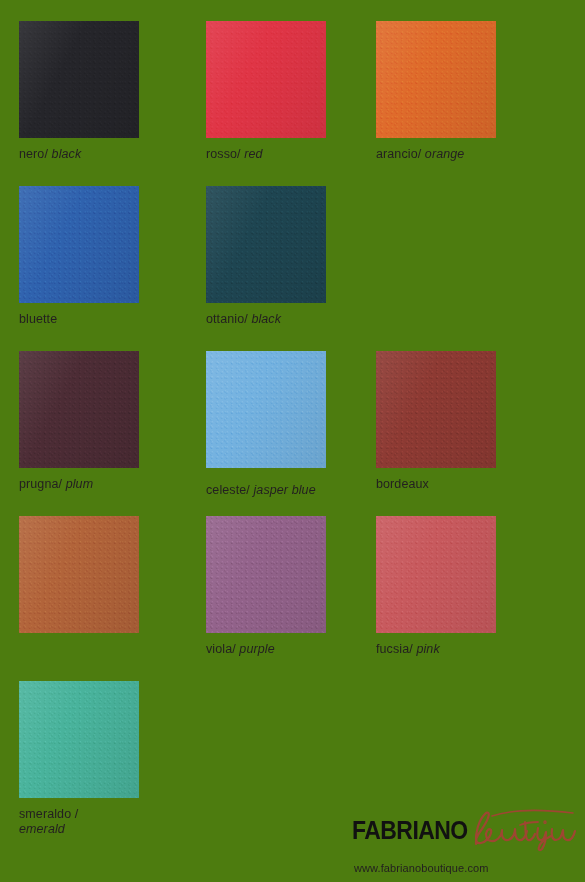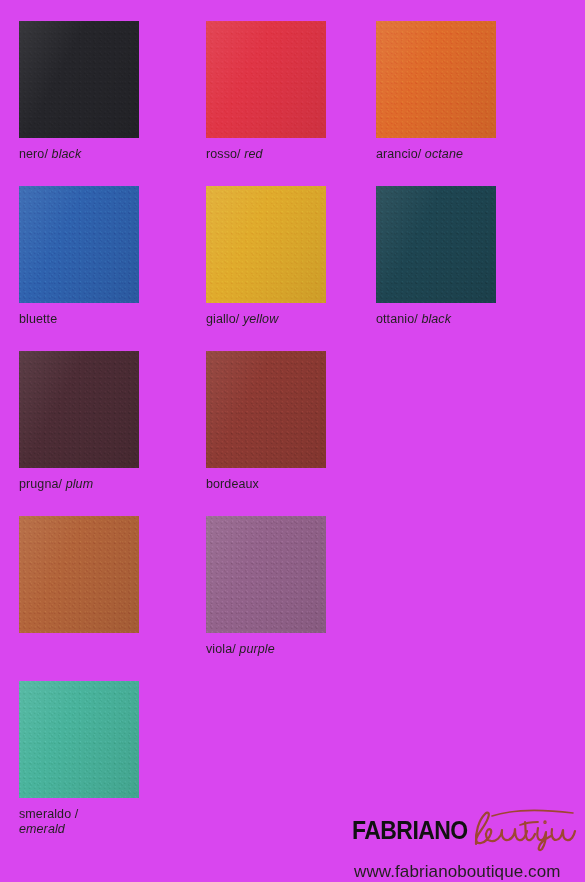--- a/index.html
+++ b/index.html
@@ -123,29 +123,29 @@
     left: 118px;
     top: -4px;
     width: 110px;
     height: 44px;
   }
   #brand-boutique svg { display: block; }
   #brand-url {
     position: absolute;
     left: 2px;
     top: 50px;
-    font-size: 17px;
+    font-size: 11px;
     color: #231f20;
     letter-spacing: 0.1px;
   }
 </style>
 </head>
 <body>
 
-<div id="page" style="background: #d946ef;">
+<div id="page" style="background: #4d7c0f;">
 
   <div id="swatch-grid">
       <div class="swatch-row">
         <div class="swatch-cell">
           <div class="swatch-chip" style="background-color: rgb(37, 37, 42);">
             <div class="grain"></div>
             <div class="sheen"></div>
           </div>
           <div class="swatch-label"><span class="it">nero/</span> <span class="en">black</span></div>
         </div>
@@ -154,75 +154,82 @@
             <div class="grain"></div>
             <div class="sheen"></div>
           </div>
           <div class="swatch-label"><span class="it">rosso/</span> <span class="en">red</span></div>
         </div>
         <div class="swatch-cell">
           <div class="swatch-chip" style="background-color: rgb(223, 107, 43);">
             <div class="grain"></div>
             <div class="sheen"></div>
           </div>
-          <div class="swatch-label"><span class="it">arancio/</span> <span class="en">octane</span></div>
+          <div class="swatch-label"><span class="it">arancio/</span> <span class="en">orange</span></div>
         </div>
       </div>
       <div class="swatch-row">
         <div class="swatch-cell">
           <div class="swatch-chip" style="background-color: rgb(47, 98, 174);">
             <div class="grain"></div>
             <div class="sheen"></div>
           </div>
           <div class="swatch-label"><span class="it">bluette</span></div>
         </div>
         <div class="swatch-cell">
-          <div class="swatch-chip" style="background-color: rgb(224, 171, 44);">
-            <div class="grain"></div>
-            <div class="sheen"></div>
-          </div>
-          <div class="swatch-label"><span class="it">giallo/</span> <span class="en">yellow</span></div>
-        </div>
-        <div class="swatch-cell">
           <div class="swatch-chip" style="background-color: rgb(30, 69, 81);">
             <div class="grain"></div>
             <div class="sheen"></div>
           </div>
           <div class="swatch-label"><span class="it">ottanio/</span> <span class="en">black</span></div>
         </div>
       </div>
       <div class="swatch-row">
         <div class="swatch-cell">
           <div class="swatch-chip" style="background-color: rgb(76, 44, 53);">
             <div class="grain"></div>
             <div class="sheen"></div>
           </div>
           <div class="swatch-label"><span class="it">prugna/</span> <span class="en">plum</span></div>
         </div>
         <div class="swatch-cell">
+          <div class="swatch-chip" style="background-color: rgb(116, 178, 224);">
+            <div class="grain"></div>
+            <div class="sheen"></div>
+          </div>
+          <div class="swatch-label label-lower"><span class="it">celeste/</span> <span class="en">jasper blue</span></div>
+        </div>
+        <div class="swatch-cell">
           <div class="swatch-chip" style="background-color: rgb(141, 58, 51);">
             <div class="grain"></div>
             <div class="sheen"></div>
           </div>
           <div class="swatch-label"><span class="it">bordeaux</span></div>
         </div>
       </div>
       <div class="swatch-row">
         <div class="swatch-cell">
           <div class="swatch-chip" style="background-color: rgb(178, 100, 58);">
             <div class="grain"></div>
             <div class="sheen"></div>
           </div>
         </div>
         <div class="swatch-cell">
           <div class="swatch-chip" style="background-color: rgb(147, 99, 139);">
             <div class="grain"></div>
             <div class="sheen"></div>
           </div>
           <div class="swatch-label"><span class="it">viola/</span> <span class="en">purple</span></div>
+        </div>
+        <div class="swatch-cell">
+          <div class="swatch-chip" style="background-color: rgb(200, 90, 94);">
+            <div class="grain"></div>
+            <div class="sheen"></div>
+          </div>
+          <div class="swatch-label"><span class="it">fucsia/</span> <span class="en">pink</span></div>
         </div>
       </div>
       <div class="swatch-row">
         <div class="swatch-cell">
           <div class="swatch-chip" style="background-color: rgb(73, 179, 156);">
             <div class="grain"></div>
             <div class="sheen"></div>
           </div>
           <div class="swatch-label"><span class="it">smeraldo /</span>
 <span class="en">emerald</span></div>

